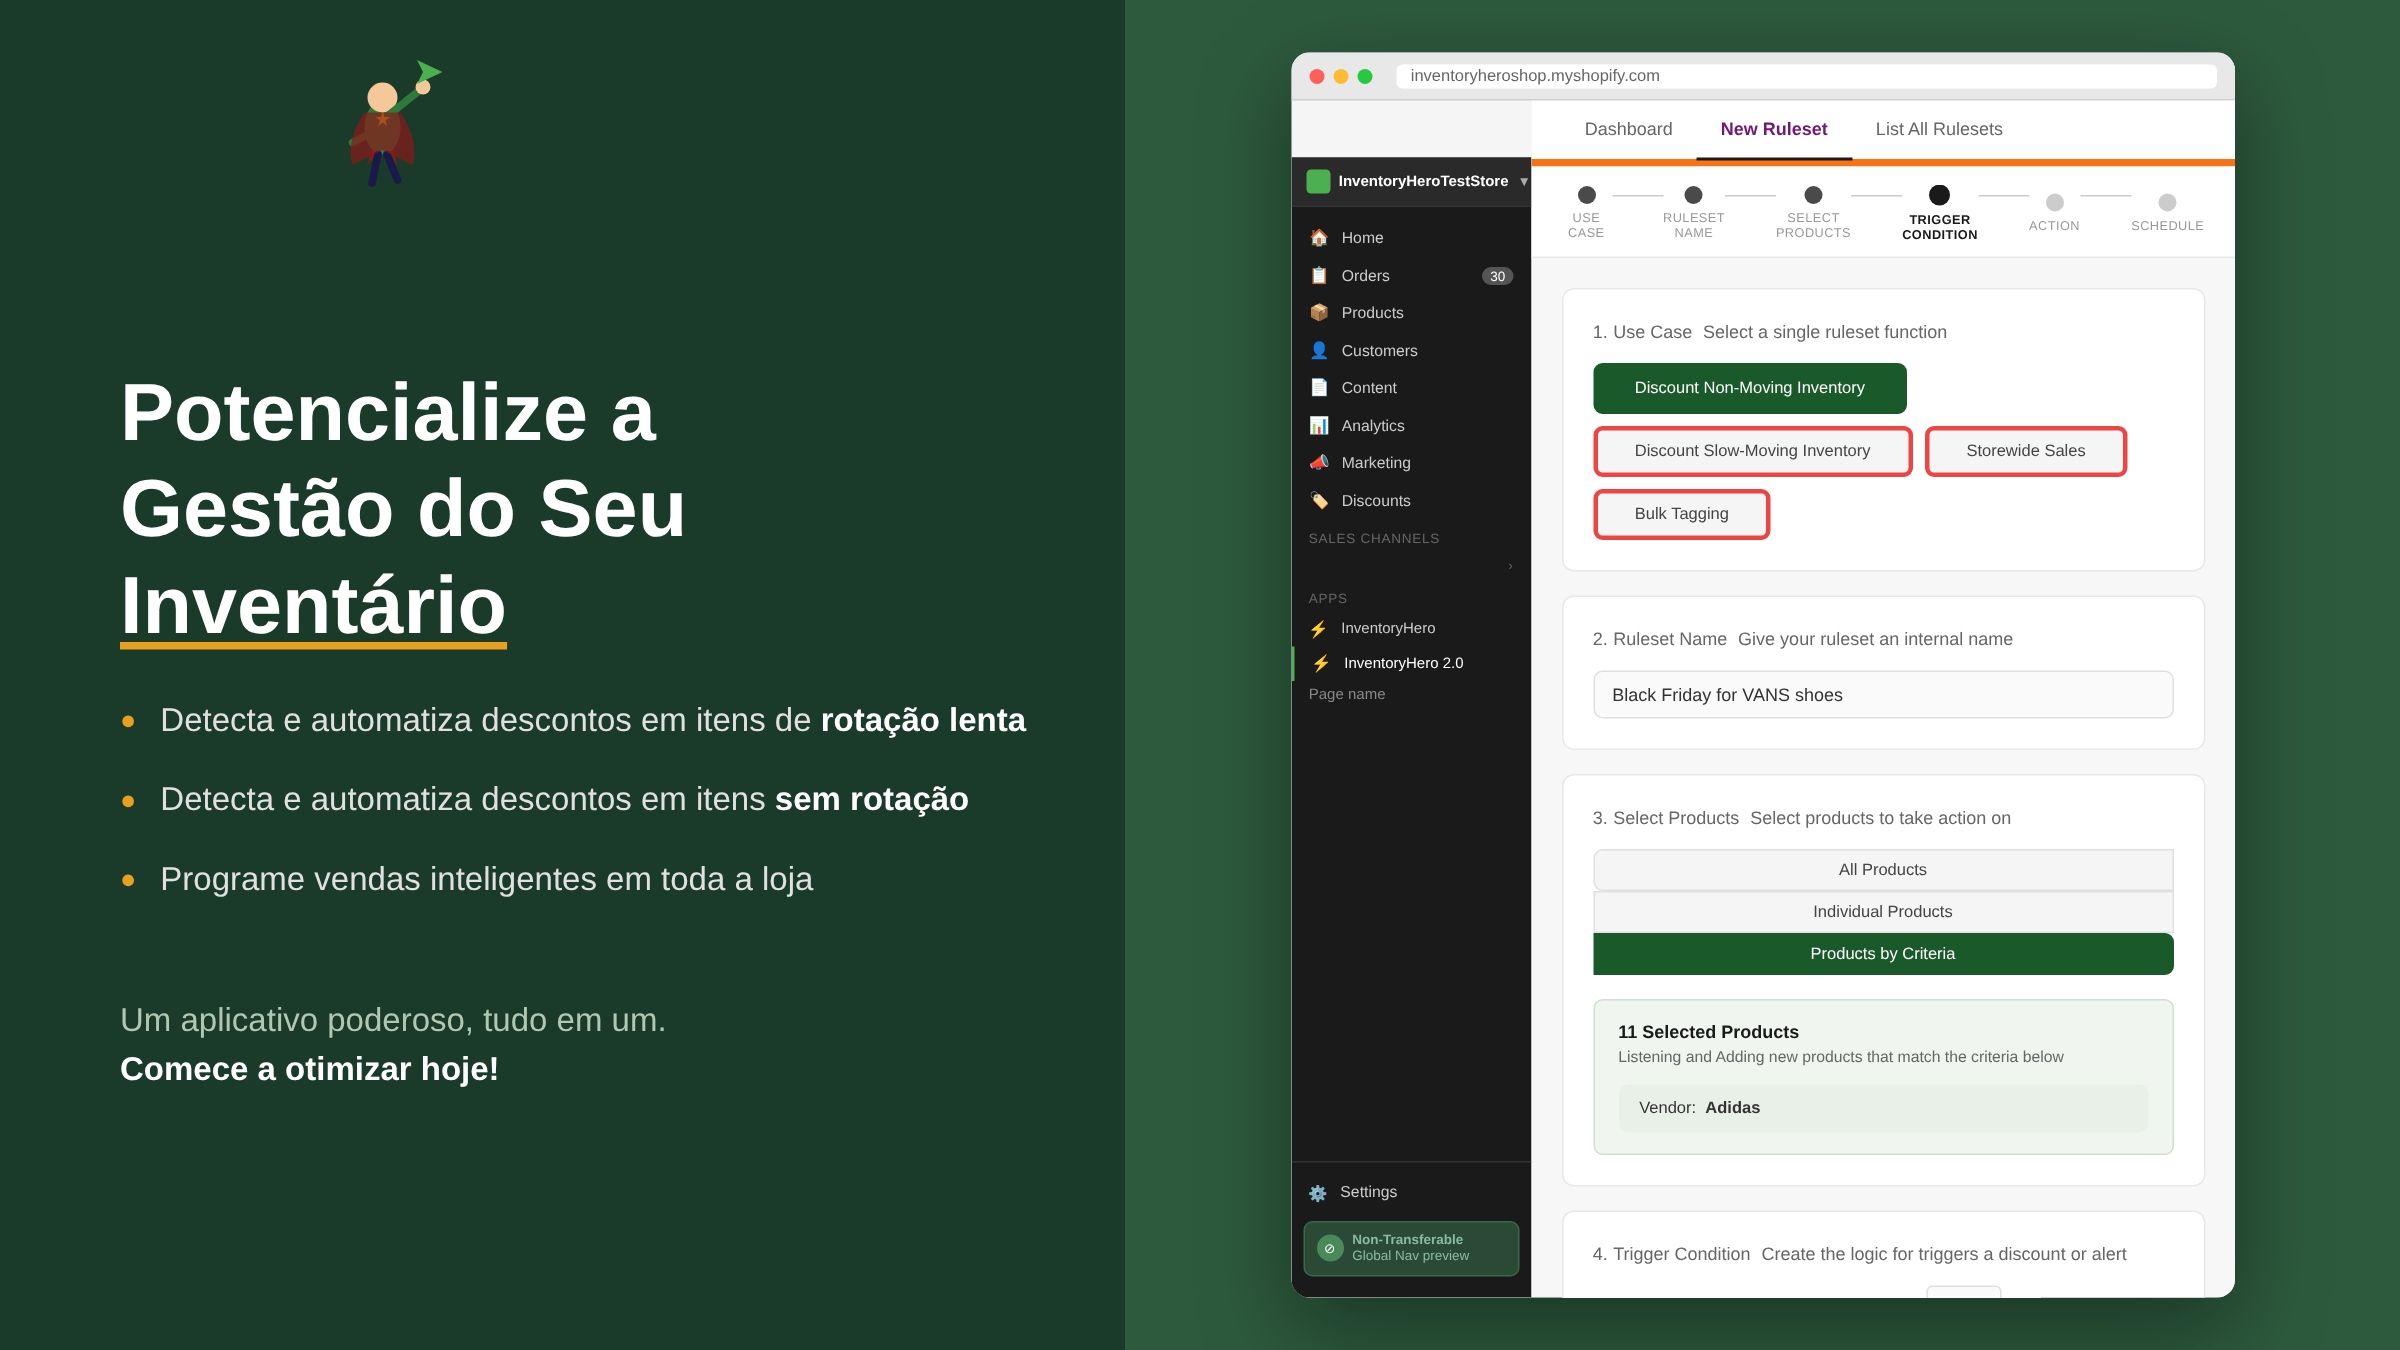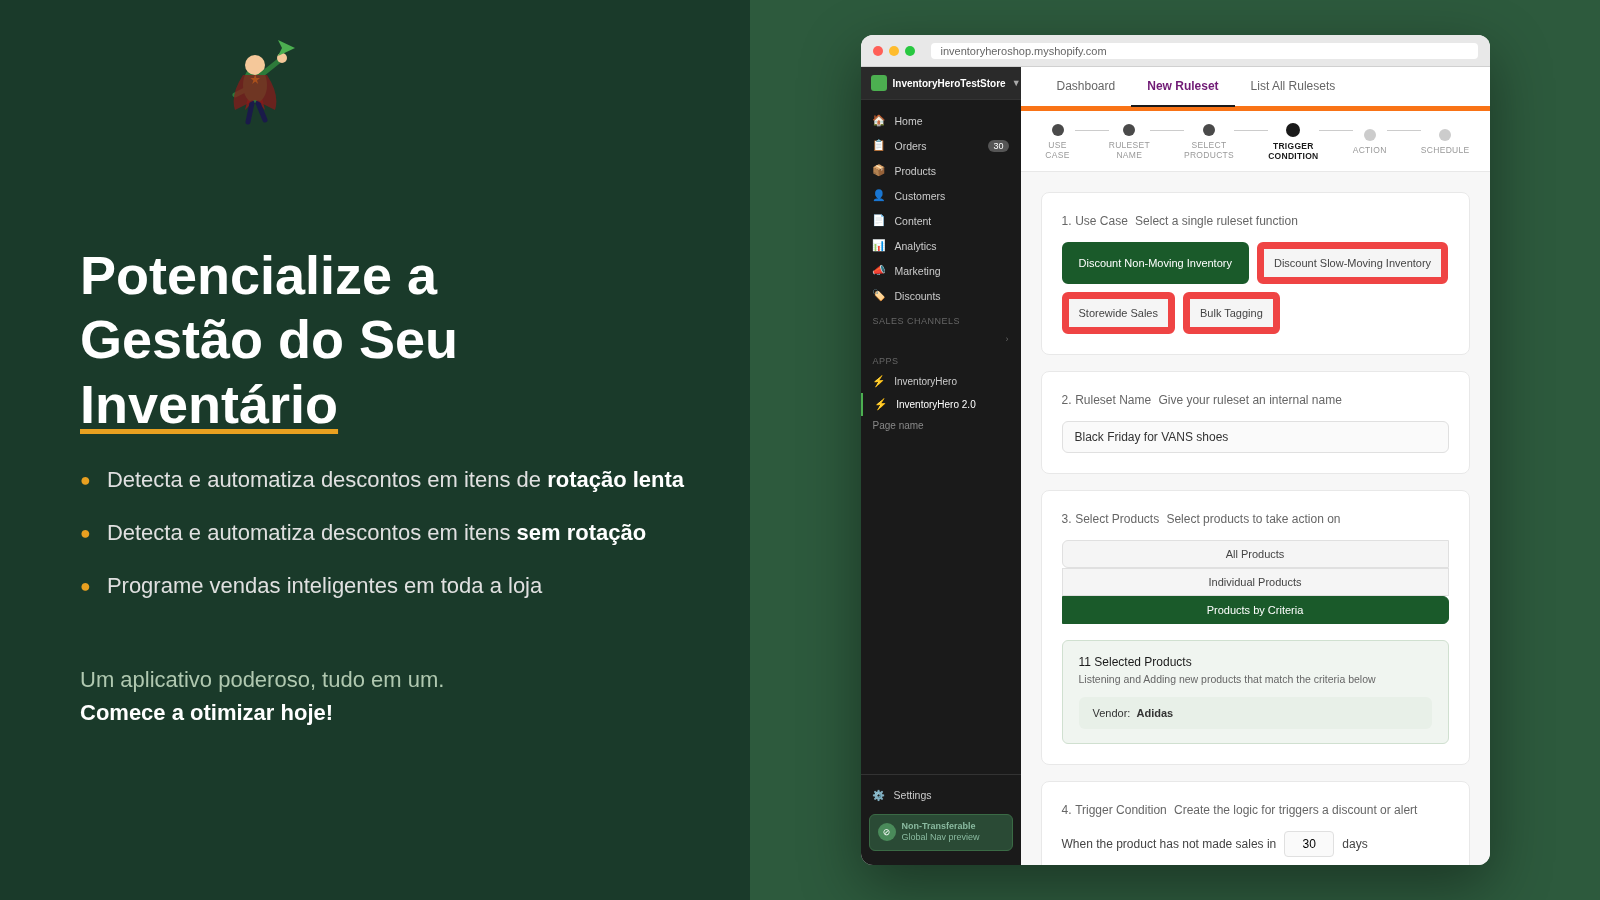--- a/index.html
+++ b/index.html
@@ -127,20 +127,21 @@
     }
 
     
     .sidebar {
       width: 160px;
       background: #1a1a1a;
       display: flex;
       flex-direction: column;
       padding: 0;
       flex-shrink: 0;
+      margin-top: 38px;
     }
 
     .sidebar-store-selector {
       background: #2a2a2a;
       padding: 8px 10px;
       display: flex;
       align-items: center;
       gap: 6px;
       border-bottom: 1px solid #333;
     }
@@ -384,25 +385,25 @@
     }
 
     
     .use-case-buttons {
       display: flex;
       gap: 8px;
       flex-wrap: wrap;
     }
 
     .use-case-btn {
-      padding: 8px 10px;
+      padding: 8px 25px;
       border-radius: 6px;
       font-size: 11px;
       cursor: pointer;
-      border: 7px solid #ef4444;
+      border: 3px solid #ef4444;
       background: #f5f5f5;
       color: #444;
       font-weight: 500;
     }
 
     .use-case-btn.active {
       background: #1a5a2a;
       color: #ffffff;
       border-color: #1a5a2a;
     }
@@ -459,21 +460,21 @@
     }
 
     .criteria-selected-count {
       font-size: 12px;
       font-weight: 600;
       color: #1a1a1a;
       margin-bottom: 4px;
     }
 
     .criteria-selected-count span {
-      font-weight: 400;
+      font-weight: 700;
     }
 
     .criteria-subtitle {
       font-size: 10.5px;
       color: #666;
       margin-bottom: 12px;
     }
 
     .criteria-item {
       background: #e8f0e8;

